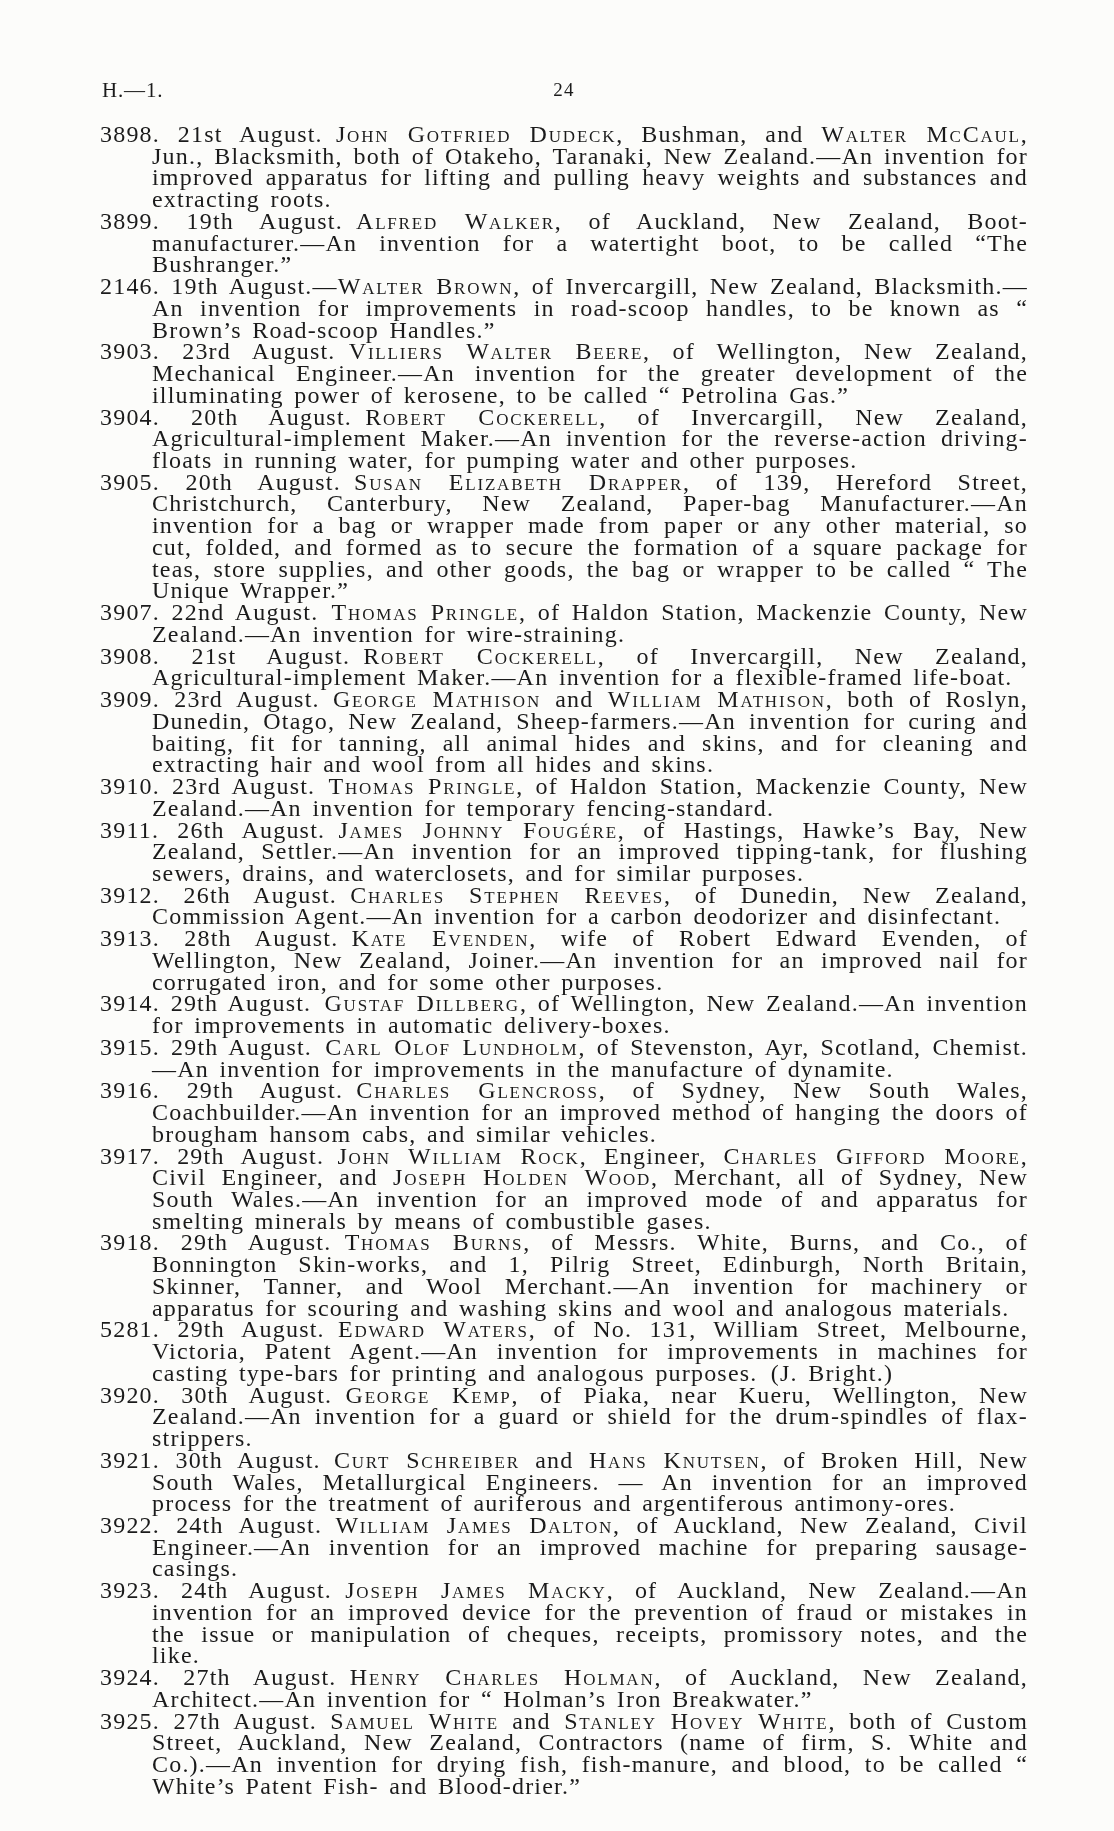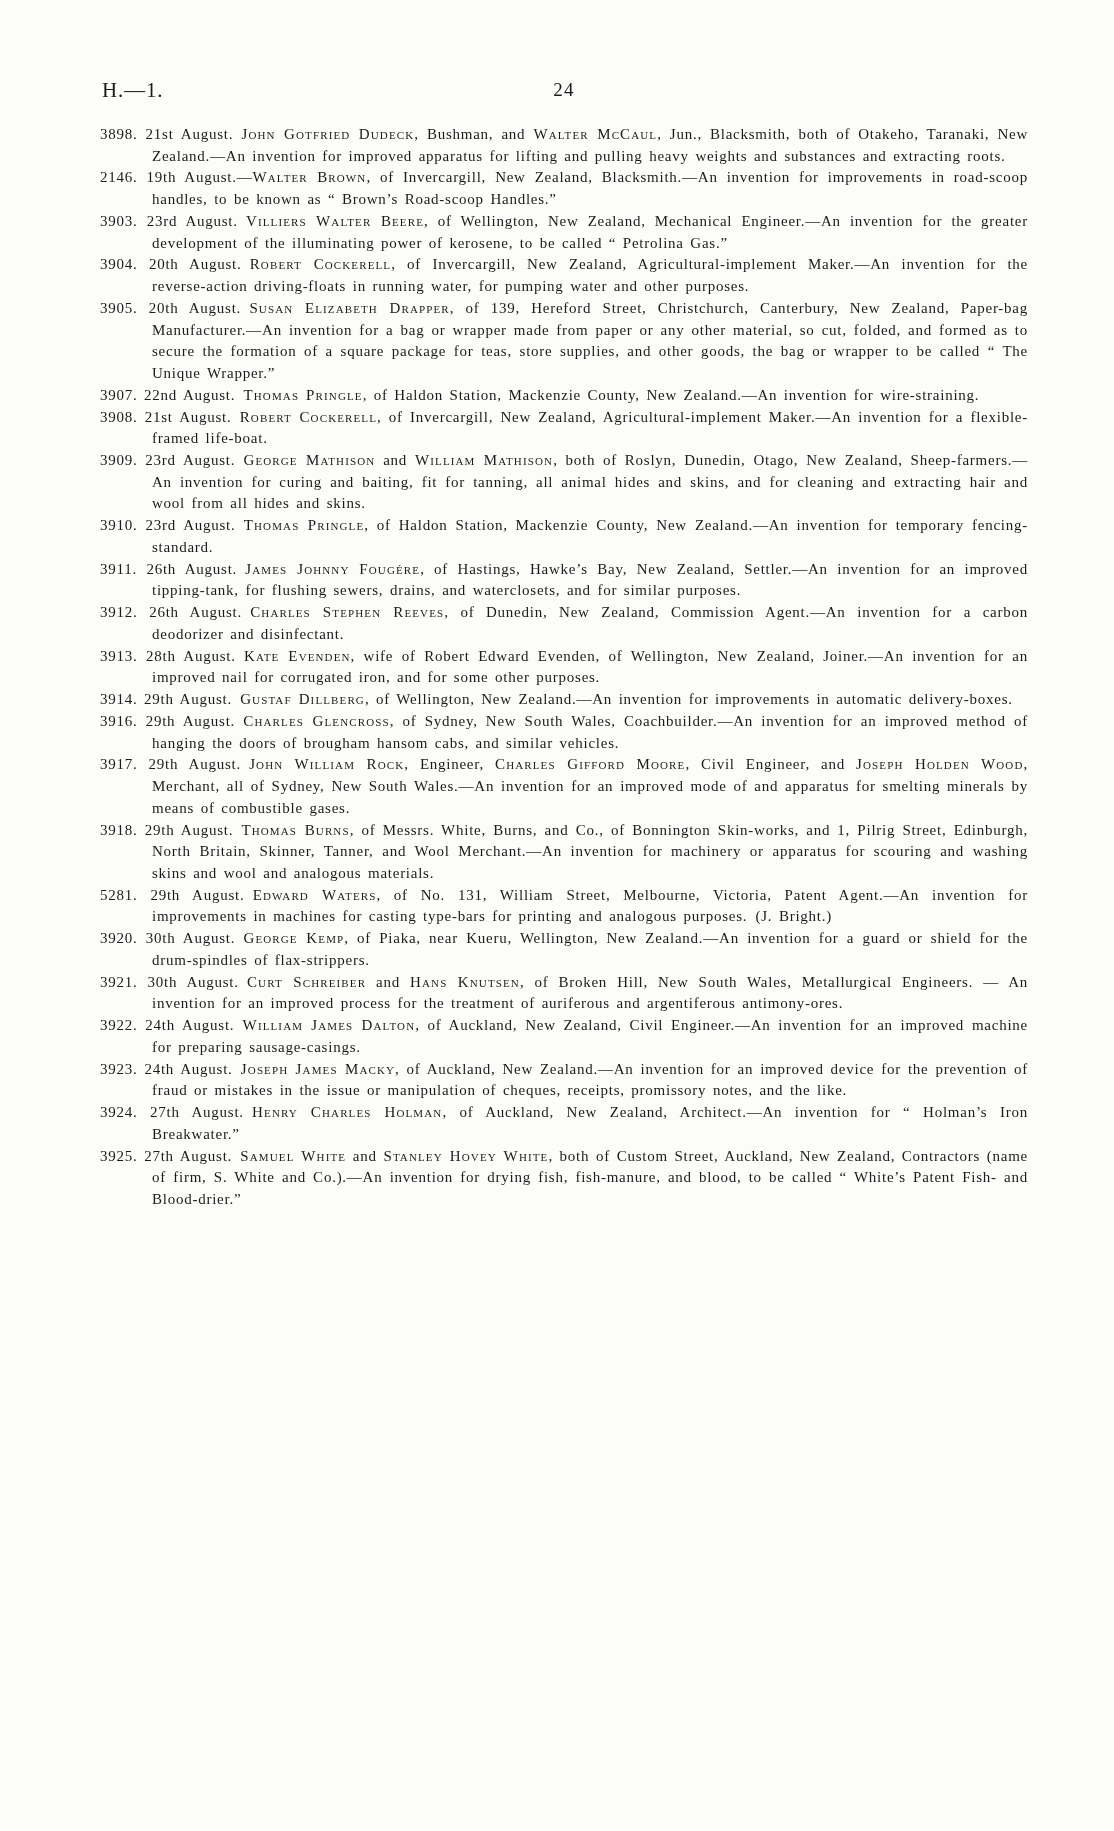--- a/index.html
+++ b/index.html
@@ -35,53 +35,55 @@
     transform: translateX(-50%);
     top: 1px;
     font-size: 19px;
     letter-spacing: 0.06em;
   }
   .entries {
     margin-top: 16px;
   }
   p.entry {
     margin: 0;
-    font-size: 15px;
+    font-size: 24px;
     line-height: 21.74px;
     text-align: justify;
     padding-left: 52px;
     text-indent: -52px;
     letter-spacing: 0.05em;
     word-spacing: 0.14em;
   }
   p.entry .num { white-space: nowrap; }
   .sc { font-variant: small-caps; letter-spacing: 0.075em; }
 </style>
 </head>
 <body>
 
 <div class="page">
   <div class="page-header">
     <span class="code">H.—1.</span>
     <span class="pageno">24</span>
   </div>
   <div class="entries">
       <p class="entry"><span class="num">3898.</span> <span class="plain">21st August. </span><span class="sc">John Gotfried Dudeck</span><span class="plain">, Bushman, and </span><span class="sc">Walter McCaul</span><span class="plain">, Jun., Blacksmith, both of Otakeho, Taranaki, New Zealand.—An invention for improved apparatus for lifting and pulling heavy weights and substances and extracting roots.</span></p>
+      <p class="entry"><span class="num">3899.</span> <span class="plain">19th August. </span><span class="sc">Alfred Walker</span><span class="plain">, of Auckland, New Zealand, Boot-manufacturer.—An invention for a watertight boot, to be called “The Bushranger.”</span></p>
       <p class="entry"><span class="num">2146.</span> <span class="plain">19th August.—</span><span class="sc">Walter Brown</span><span class="plain">, of Invercargill, New Zealand, Blacksmith.—An invention for improvements in road-scoop handles, to be known as “ Brown’s Road-scoop Handles.”</span></p>
       <p class="entry"><span class="num">3903.</span> <span class="plain">23rd August. </span><span class="sc">Villiers Walter Beere</span><span class="plain">, of Wellington, New Zealand, Mechanical Engineer.—An invention for the greater development of the illuminating power of kerosene, to be called “ Petrolina Gas.”</span></p>
       <p class="entry"><span class="num">3904.</span> <span class="plain">20th August. </span><span class="sc">Robert Cockerell</span><span class="plain">, of Invercargill, New Zealand, Agricultural-implement Maker.—An invention for the reverse-action driving-floats in running water, for pumping water and other purposes.</span></p>
       <p class="entry"><span class="num">3905.</span> <span class="plain">20th August. </span><span class="sc">Susan Elizabeth Drapper</span><span class="plain">, of 139, Hereford Street, Christchurch, Canterbury, New Zealand, Paper-bag Manufacturer.—An invention for a bag or wrapper made from paper or any other material, so cut, folded, and formed as to secure the formation of a square package for teas, store supplies, and other goods, the bag or wrapper to be called “ The Unique Wrapper.”</span></p>
       <p class="entry"><span class="num">3907.</span> <span class="plain">22nd August. </span><span class="sc">Thomas Pringle</span><span class="plain">, of Haldon Station, Mackenzie County, New Zealand.—An invention for wire-straining.</span></p>
       <p class="entry"><span class="num">3908.</span> <span class="plain">21st August. </span><span class="sc">Robert Cockerell</span><span class="plain">, of Invercargill, New Zealand, Agricultural-implement Maker.—An invention for a flexible-framed life-boat.</span></p>
       <p class="entry"><span class="num">3909.</span> <span class="plain">23rd August. </span><span class="sc">George Mathison</span><span class="plain"> and </span><span class="sc">William Mathison</span><span class="plain">, both of Roslyn, Dunedin, Otago, New Zealand, Sheep-farmers.—An invention for curing and baiting, fit for tanning, all animal hides and skins, and for cleaning and extracting hair and wool from all hides and skins.</span></p>
       <p class="entry"><span class="num">3910.</span> <span class="plain">23rd August. </span><span class="sc">Thomas Pringle</span><span class="plain">, of Haldon Station, Mackenzie County, New Zealand.—An invention for temporary fencing-standard.</span></p>
       <p class="entry"><span class="num">3911.</span> <span class="plain">26th August. </span><span class="sc">James Johnny Fougére</span><span class="plain">, of Hastings, Hawke’s Bay, New Zealand, Settler.—An invention for an improved tipping-tank, for flushing sewers, drains, and waterclosets, and for similar purposes.</span></p>
       <p class="entry"><span class="num">3912.</span> <span class="plain">26th August. </span><span class="sc">Charles Stephen Reeves</span><span class="plain">, of Dunedin, New Zealand, Commission Agent.—An invention for a carbon deodorizer and disinfectant.</span></p>
       <p class="entry"><span class="num">3913.</span> <span class="plain">28th August. </span><span class="sc">Kate Evenden</span><span class="plain">, wife of Robert Edward Evenden, of Wellington, New Zealand, Joiner.—An invention for an improved nail for corrugated iron, and for some other purposes.</span></p>
       <p class="entry"><span class="num">3914.</span> <span class="plain">29th August. </span><span class="sc">Gustaf Dillberg</span><span class="plain">, of Wellington, New Zealand.—An invention for improvements in automatic delivery-boxes.</span></p>
+      <p class="entry"><span class="num">3915.</span> <span class="plain">29th August. </span><span class="sc">Carl Olof Lundholm</span><span class="plain">, of Stevenston, Ayr, Scotland, Chemist.—An invention for improvements in the manufacture of dynamite.</span></p>
       <p class="entry"><span class="num">3916.</span> <span class="plain">29th August. </span><span class="sc">Charles Glencross</span><span class="plain">, of Sydney, New South Wales, Coachbuilder.—An invention for an improved method of hanging the doors of brougham hansom cabs, and similar vehicles.</span></p>
       <p class="entry"><span class="num">3917.</span> <span class="plain">29th August. </span><span class="sc">John William Rock</span><span class="plain">, Engineer, </span><span class="sc">Charles Gifford Moore</span><span class="plain">, Civil Engineer, and </span><span class="sc">Joseph Holden Wood</span><span class="plain">, Merchant, all of Sydney, New South Wales.—An invention for an improved mode of and apparatus for smelting minerals by means of combustible gases.</span></p>
       <p class="entry"><span class="num">3918.</span> <span class="plain">29th August. </span><span class="sc">Thomas Burns</span><span class="plain">, of Messrs. White, Burns, and Co., of Bonnington Skin-works, and 1, Pilrig Street, Edinburgh, North Britain, Skinner, Tanner, and Wool Merchant.—An invention for machinery or apparatus for scouring and washing skins and wool and analogous materials.</span></p>
       <p class="entry"><span class="num">5281.</span> <span class="plain">29th August. </span><span class="sc">Edward Waters</span><span class="plain">, of No. 131, William Street, Melbourne, Victoria, Patent Agent.—An invention for improvements in machines for casting type-bars for printing and analogous purposes. (J. Bright.)</span></p>
       <p class="entry"><span class="num">3920.</span> <span class="plain">30th August. </span><span class="sc">George Kemp</span><span class="plain">, of Piaka, near Kueru, Wellington, New Zealand.—An invention for a guard or shield for the drum-spindles of flax-strippers.</span></p>
       <p class="entry"><span class="num">3921.</span> <span class="plain">30th August. </span><span class="sc">Curt Schreiber</span><span class="plain"> and </span><span class="sc">Hans Knutsen</span><span class="plain">, of Broken Hill, New South Wales, Metallurgical Engineers. — An invention for an improved process for the treatment of auriferous and argentiferous antimony-ores.</span></p>
       <p class="entry"><span class="num">3922.</span> <span class="plain">24th August. </span><span class="sc">William James Dalton</span><span class="plain">, of Auckland, New Zealand, Civil Engineer.—An invention for an improved machine for preparing sausage-casings.</span></p>
       <p class="entry"><span class="num">3923.</span> <span class="plain">24th August. </span><span class="sc">Joseph James Macky</span><span class="plain">, of Auckland, New Zealand.—An invention for an improved device for the prevention of fraud or mistakes in the issue or manipulation of cheques, receipts, promissory notes, and the like.</span></p>
       <p class="entry"><span class="num">3924.</span> <span class="plain">27th August. </span><span class="sc">Henry Charles Holman</span><span class="plain">, of Auckland, New Zealand, Architect.—An invention for “ Holman’s Iron Breakwater.”</span></p>
       <p class="entry"><span class="num">3925.</span> <span class="plain">27th August. </span><span class="sc">Samuel White</span><span class="plain"> and </span><span class="sc">Stanley Hovey White</span><span class="plain">, both of Custom Street, Auckland, New Zealand, Contractors (name of firm, S. White and Co.).—An invention for drying fish, fish-manure, and blood, to be called “ White’s Patent Fish- and Blood-drier.”</span></p>

